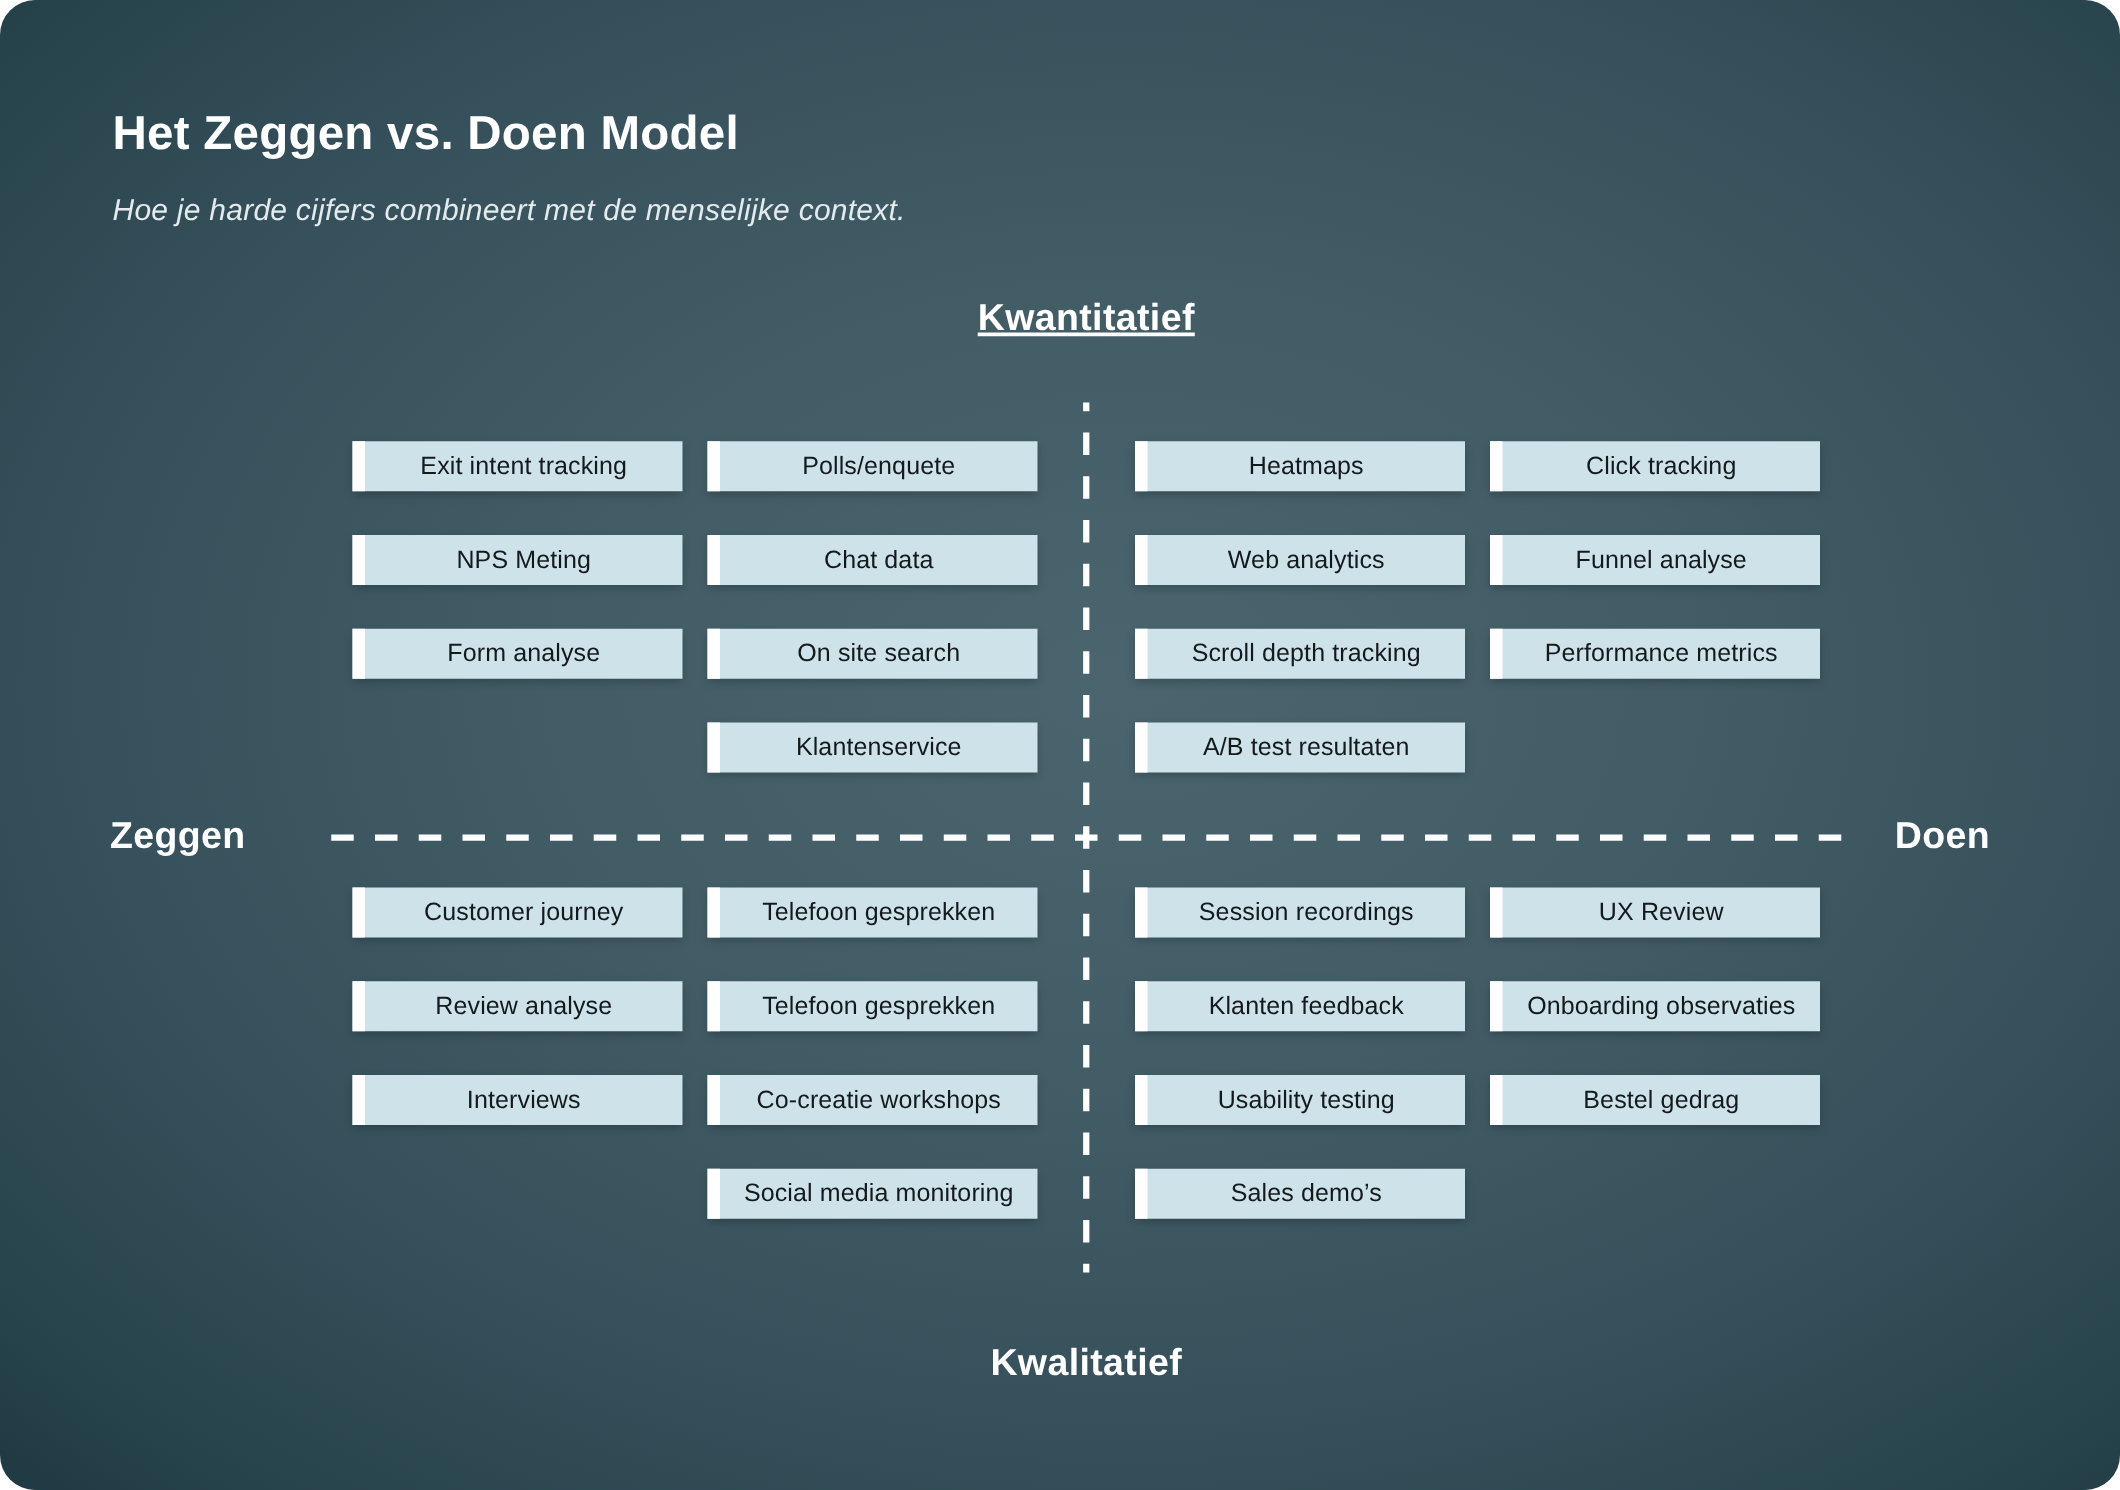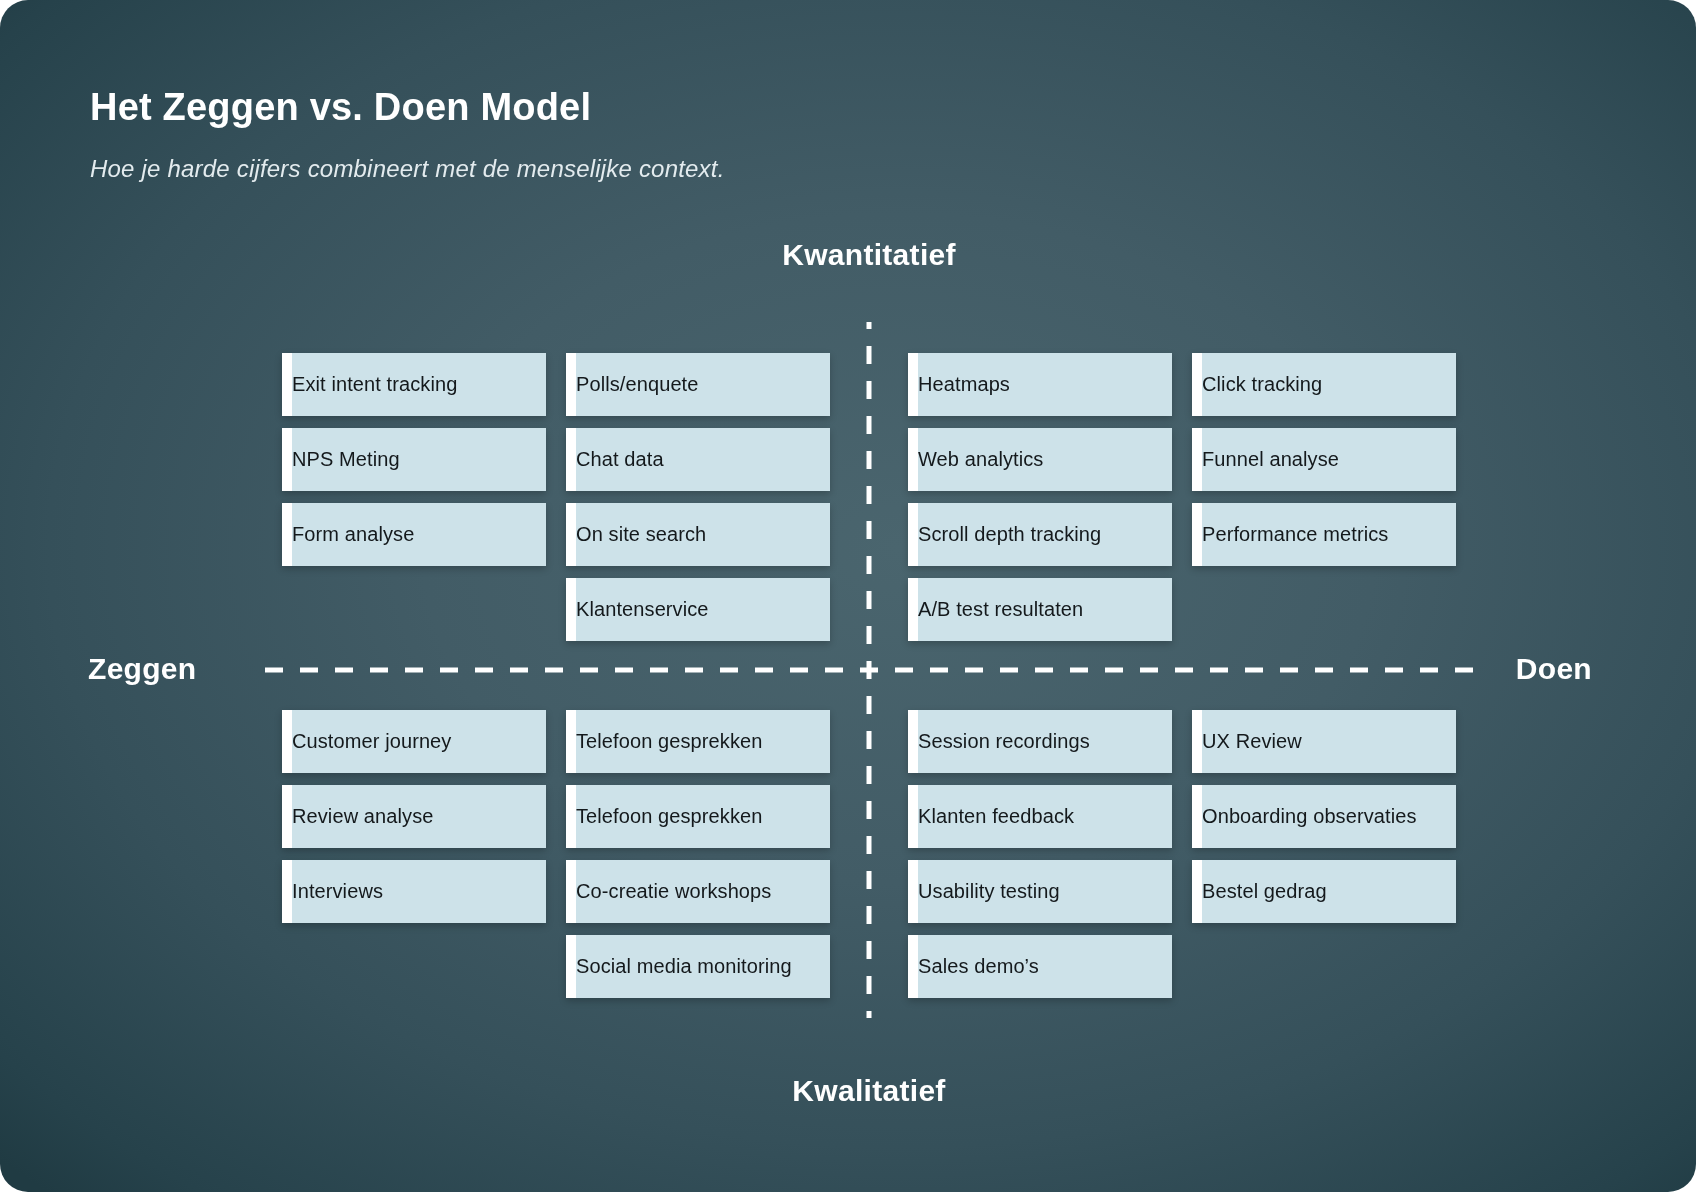--- a/index.html
+++ b/index.html
@@ -24,31 +24,31 @@
   .header p{
     margin:25px 0 0 0;font-size:24px;font-weight:normal;color:#e3ebee;
     letter-spacing:.2px;
     font-style:italic;
   }
   
   .axis-label{
     position:absolute;color:#ffffff;font-weight:bold;font-size:30px;
     letter-spacing:.3px;white-space:nowrap;
   }
-  .axis-top{left:869px;top:238px;transform:translateX(-50%);}
+  .axis-top{left:869px;top:238px;transform:translateX(-50%);text-decoration:underline;}
   .axis-bottom{left:869px;top:1074px;transform:translateX(-50%);}
   .axis-left{left:88px;top:652px;}
   .axis-right{right:104px;top:652px;}
   
   .axis-lines{position:absolute;left:0;top:0;}
   
   .box{
-    position:absolute;width:264px;height:63px;box-sizing:border-box;
+    position:absolute;width:264px;height:40px;box-sizing:border-box;
     background:#cde2e9;border-left:10px solid #ffffff;
-    display:flex;align-items:center;justify-content:flex-start;
+    display:flex;align-items:center;justify-content:center;
     box-shadow:0 3px 7px rgba(0,0,0,0.22);
   }
   .box span{
     font-size:20px;font-weight:500;color:#14191c;letter-spacing:.1px;
     white-space:nowrap;
   }
   .c1{left:282px}.c2{left:566px}.c3{left:908px}.c4{left:1192px}
   .tr1{top:353px}.tr2{top:428px}.tr3{top:503px}.tr4{top:578px}
   .br1{top:710px}.br2{top:785px}.br3{top:860px}.br4{top:935px}
 </style>

